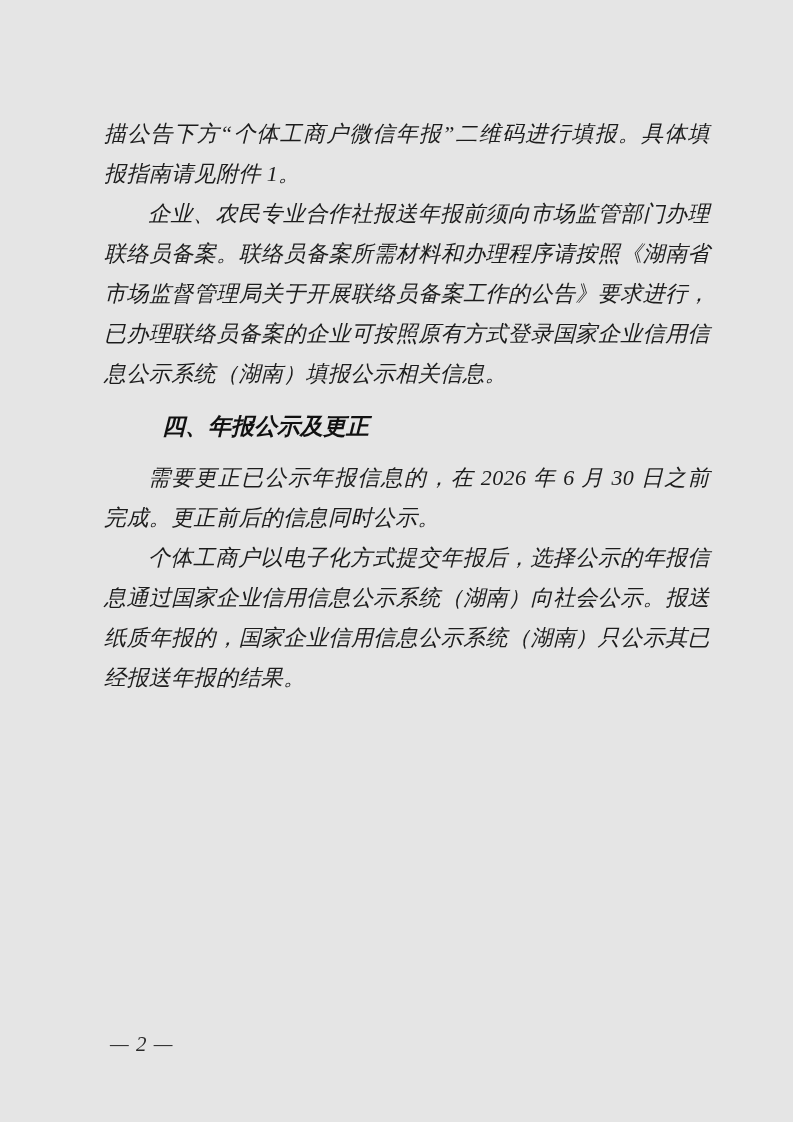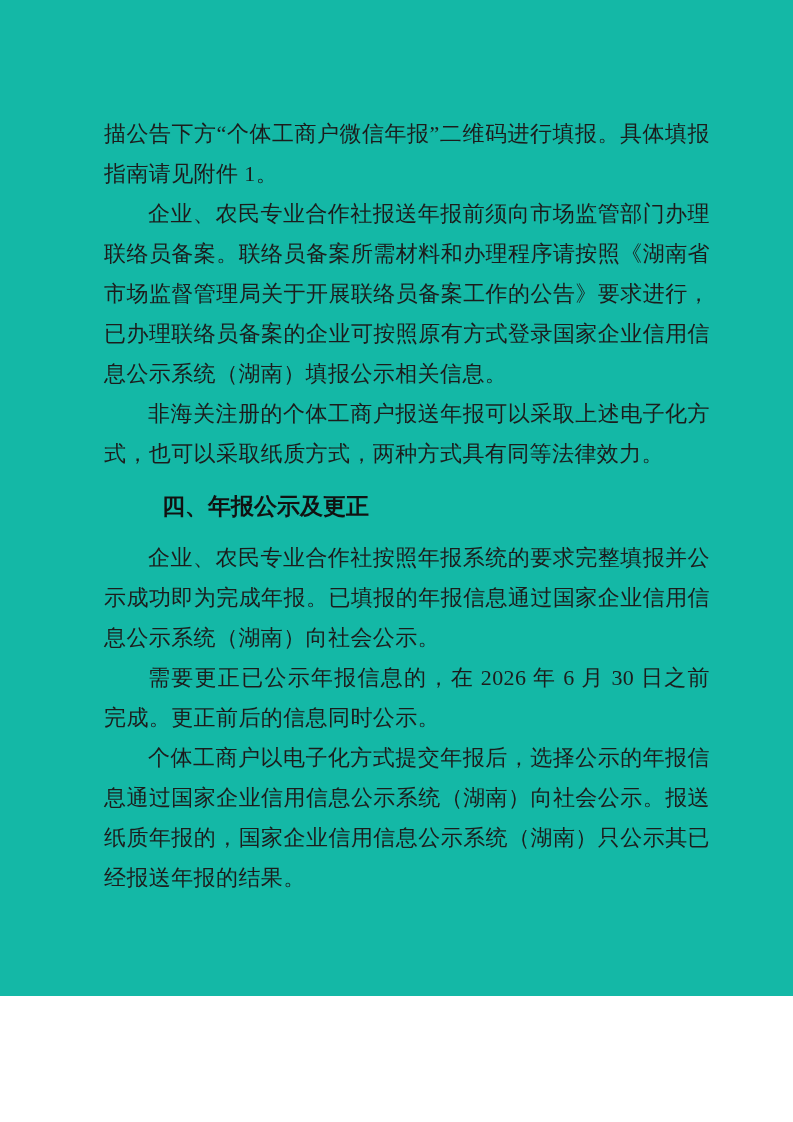--- a/index.html
+++ b/index.html
@@ -3,25 +3,26 @@
 <meta charset="utf-8">
 <style>
   html, body {
     margin: 0;
     padding: 0;
     background: #ffffff;
   }
   .page {
     position: relative;
     width: 793px;
-    height: 996px;
-    background: #14b8a6;
+    height: 1122px;
+    background: #e5e5e5;
     overflow: hidden;
     color: #1c1c1c;
     font-family: "Liberation Serif", serif;
+    font-style: italic;
   }
   .content {
     position: absolute;
     left: 104px;
     top: 114px;
     width: 606px;
   }
   p.body {
     margin: 0;
     font-size: 22px;
@@ -65,20 +66,18 @@
     font-family: "Liberation Serif", serif;
   }
 </style>
 </head>
 <body>
 
 <div class="page">
   <div class="content">
     <p class="body noindent">描公告下方“个体工商户微信年报”二维码进行填报。具体填报指南请见附件 1。</p>
     <p class="body">企业、农民专业合作社报送年报前须向市场监管部门办理联络员备案。联络员备案所需材料和办理程序请按照《湖南省市场监督管理局关于开展联络员备案工作的公告》要求进行，已办理联络员备案的企业可按照原有方式登录国家企业信用信息公示系统（湖南）填报公示相关信息。</p>
-    <p class="body">非海关注册的个体工商户报送年报可以采取上述电子化方式，也可以采取纸质方式，两种方式具有同等法律效力。</p>
     <h2 class="heading">四、年报公示及更正</h2>
-    <p class="body">企业、农民专业合作社按照年报系统的要求完整填报并公示成功即为完成年报。已填报的年报信息通过国家企业信用信息公示系统（湖南）向社会公示。</p>
     <p class="body">需要更正已公示年报信息的，在 2026 年 6 月 30 日之前完成。更正前后的信息同时公示。</p>
     <p class="body">个体工商户以电子化方式提交年报后，选择公示的年报信息通过国家企业信用信息公示系统（湖南）向社会公示。报送纸质年报的，国家企业信用信息公示系统（湖南）只公示其已经报送年报的结果。</p>
   </div>
   <div class="footer">— 2 —</div>
 </div>
 
 </body></html>

